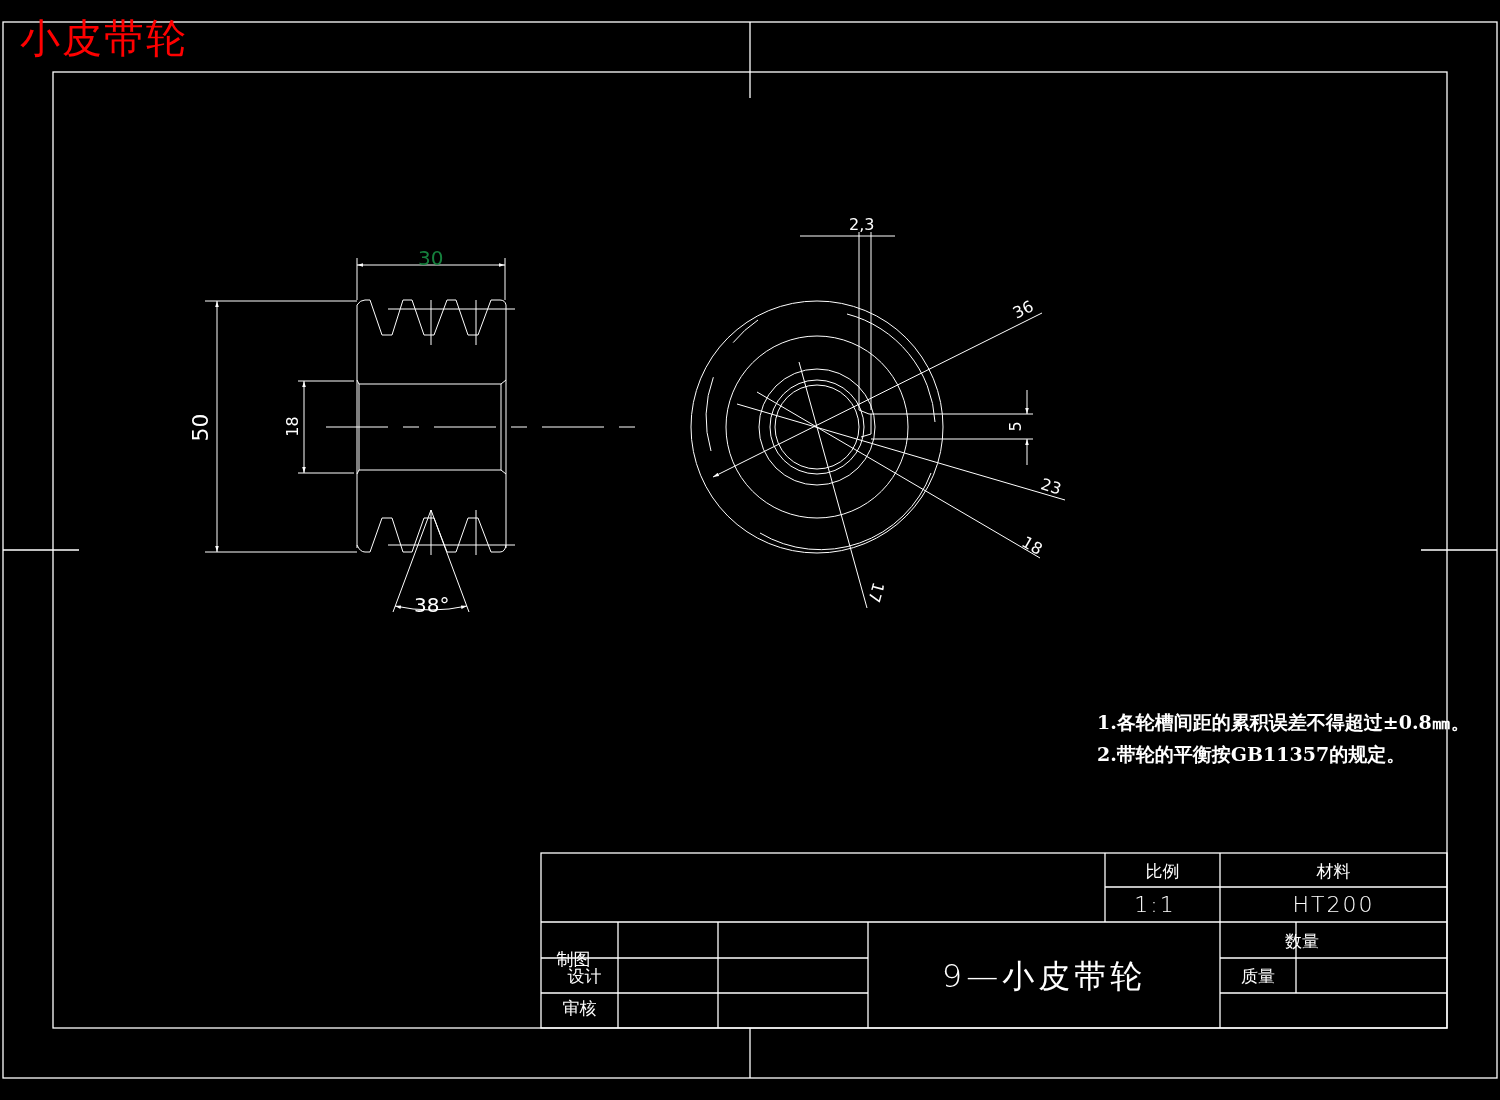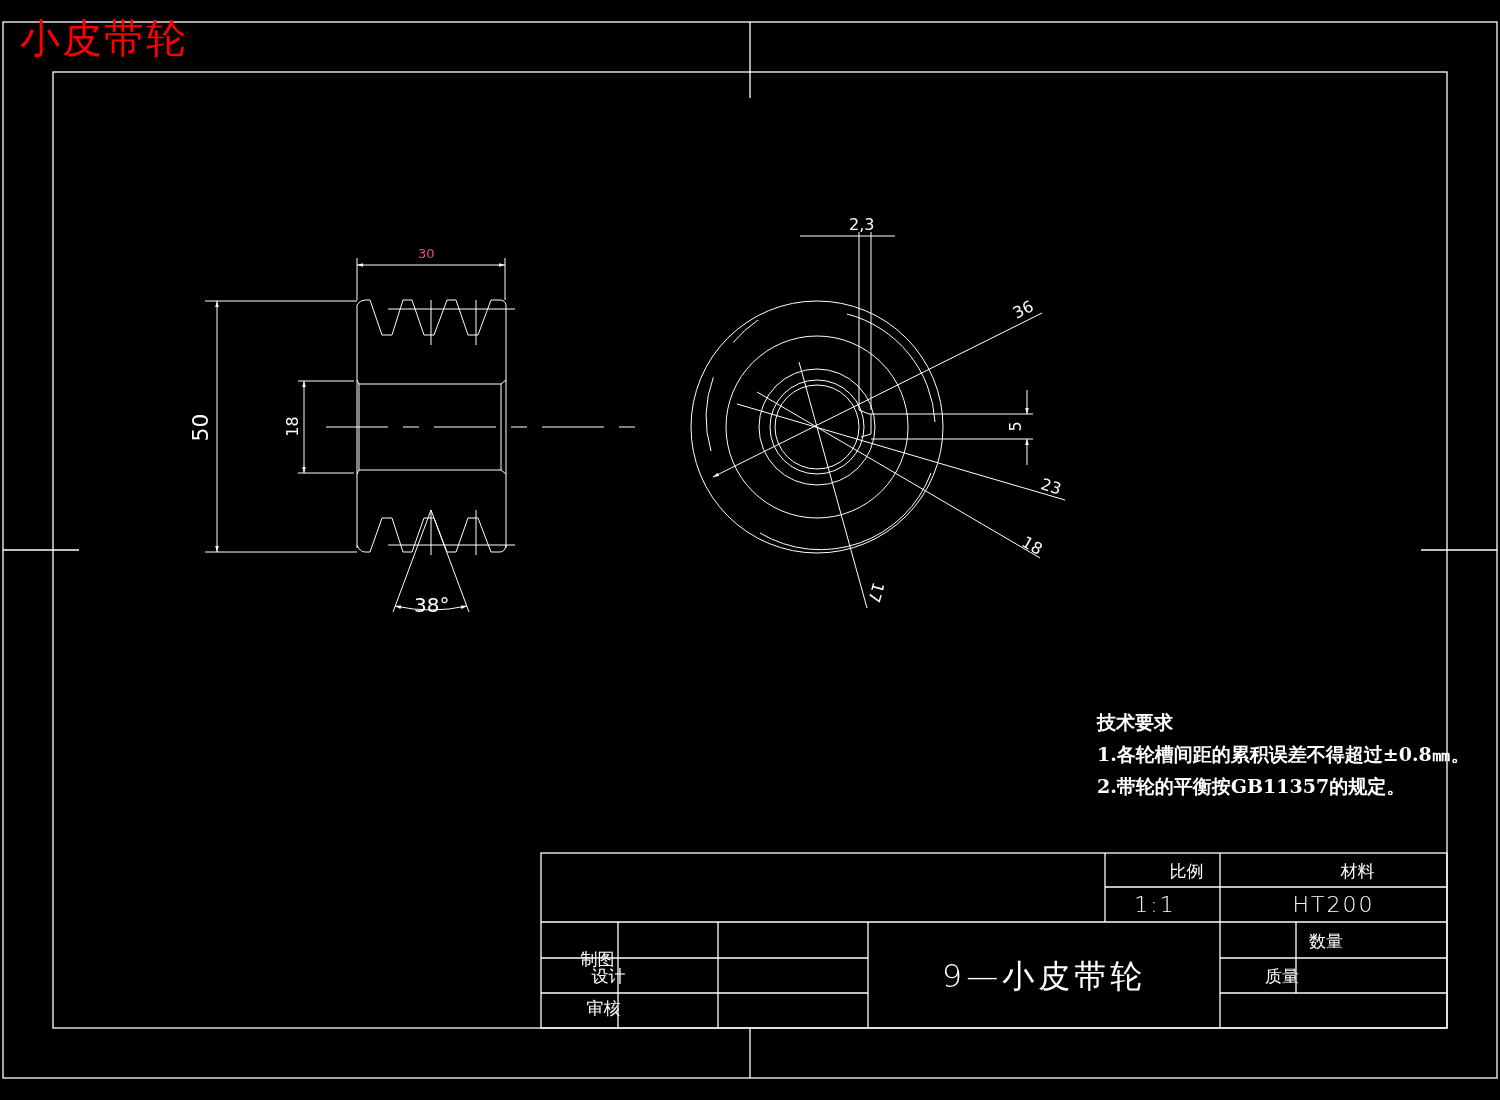--- a/index.html
+++ b/index.html
@@ -1,21 +1,21 @@
 <!DOCTYPE html>
 <html><head>
 <meta charset="utf-8">
 <style>
   html, body { margin:0; padding:0; background:#000; }
   body { width:1500px; height:1100px; position:relative; overflow:hidden; font-family:"DejaVu Sans", sans-serif; }
   #drawing { position:absolute; left:0; top:0; }
   .title-red { position:absolute; left:20px; top:18px; color:#ff0000; font-size:40px; font-family:"DejaVu Sans", sans-serif; letter-spacing:2px; line-height:1; }
   .tech { position:absolute; left:1097px; top:706px; color:#fff; font-family:"DejaVu Serif", serif; font-weight:bold; font-size:19px; line-height:32px; }
   .tb-text { position:absolute; color:#fff; font-family:"DejaVu Sans", sans-serif; text-align:center; }
-  .tb-small { font-size:17px;margin-left:24px; }
+  .tb-small { font-size:17px; }
   .tb-val { font-size:22px; font-weight:300; letter-spacing:2px; }
   .tb-name { font-size:32px; font-weight:200; letter-spacing:4px; }
 </style>
 </head>
 <body>
 
 <svg id="drawing" width="1500" height="1100" viewBox="0 0 1500 1100" xmlns="http://www.w3.org/2000/svg">
   <defs>
     <marker id="arr" viewBox="0 0 10 10" refX="10" refY="5" markerWidth="6" markerHeight="6" orient="auto-start-reverse">
       <path d="M0,2 L10,5 L0,8 z" fill="#fff"></path>
@@ -112,33 +112,32 @@
     <line x1="541" y1="958" x2="868" y2="958"></line>
     <line x1="541" y1="993" x2="868" y2="993"></line>
     <line x1="1296" y1="922" x2="1296" y2="993"></line>
     <line x1="1220" y1="958" x2="1447" y2="958"></line>
     <line x1="1220" y1="993" x2="1447" y2="993"></line>
   </g>
 </svg>
 
 <div class="title-red">小皮带轮</div>
 
-<div style="position:absolute;left:418px;top:246px;color:#ec4899;font-size:13px;">30</div>
+<div style="position:absolute;left:418px;top:246px;color:#15803d;font-size:20px;">30</div>
 <div style="position:absolute;left:186px;top:415px;color:#fff;font-size:22px;transform:rotate(-90deg);">50</div>
 <div style="position:absolute;left:282px;top:417px;color:#fff;font-size:16px;transform:rotate(-90deg);">18</div>
 <div style="position:absolute;left:414px;top:593px;color:#fff;font-size:20px;">38°</div>
 <div style="position:absolute;left:801px;top:215px;color:#fff;font-size:16px;margin-left:48px;">2,3</div>
 <div style="position:absolute;left:1010px;top:417px;color:#fff;font-size:16px;transform:rotate(-90deg);">5</div>
 <div style="position:absolute;left:1013px;top:300px;color:#fff;font-size:16px;transform:rotate(-27deg);">36</div>
 <div style="position:absolute;left:1041px;top:477px;color:#fff;font-size:16px;transform:rotate(17deg);">23</div>
 <div style="position:absolute;left:1022px;top:536px;color:#fff;font-size:16px;transform:rotate(30deg);">18</div>
 <div style="position:absolute;left:866px;top:583px;color:#fff;font-size:16px;transform:rotate(105deg);">17</div>
 
 <div class="tech">
-  <div>技术要求</div>
   <div>1.各轮槽间距的累积误差不得超过±0.8㎜。</div>
   <div>2.带轮的平衡按GB11357的规定。</div>
 </div>
 
 <div class="tb-text tb-small" style="left:1105px;top:860px;width:115px;">比例</div>
 <div class="tb-text tb-val" style="left:1105px;top:892px;width:100px;">1:1</div>
 <div class="tb-text tb-small" style="left:1220px;top:860px;width:227px;">材料</div>
 <div class="tb-text tb-val" style="left:1220px;top:892px;width:227px;">HT200</div>
 <div class="tb-text tb-small" style="left:541px;top:948px;width:65px;">制图</div>
 <div class="tb-text tb-small" style="left:541px;top:965px;width:87px;">设计</div>

